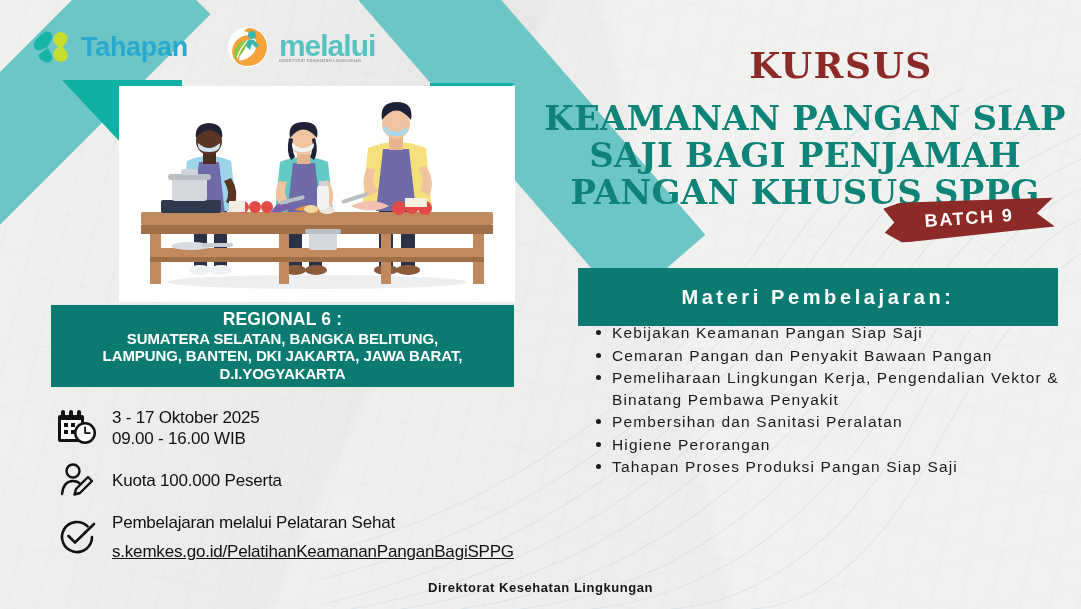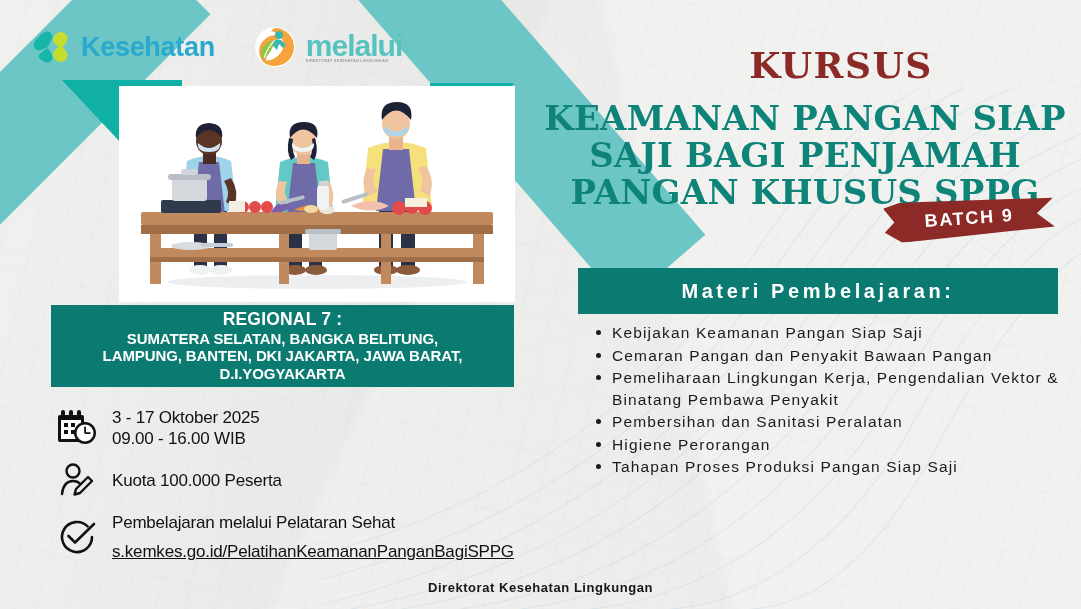--- a/index.html
+++ b/index.html
@@ -87,21 +87,21 @@
   }
   #batch-ribbon{
     position:absolute;left:884px;top:198px;width:170px;height:40px;
     background:#8c2a28;color:#fff;
     display:flex;align-items:center;justify-content:center;
     font-size:18px;font-weight:bold;letter-spacing:1.8px;
     clip-path:polygon(0% 12%,10% 0%,100% 14%,90% 50%,100% 86%,10% 100%,0% 72%,6% 48%);
     transform:rotate(-4deg);
   }
   #materi-bar{
-    position:absolute;left:578px;top:268px;width:480px;height:46px;background:#0b7b72;
+    position:absolute;left:578px;top:268px;width:480px;height:58px;background:#0b7b72;
     display:flex;align-items:center;justify-content:center;
     color:#fff;font-size:20px;font-weight:bold;letter-spacing:3.6px;
   }
   #materi-list{
     position:absolute;left:588px;top:322px;width:480px;
     margin:0;padding:0 0 0 24px;list-style:none;color:#1b1b1b;
   }
   #materi-list li{
     position:relative;font-size:15.5px;line-height:1.39;letter-spacing:1.15px;margin-bottom:1px;
   }
@@ -147,21 +147,21 @@
 
   <div id="logo-row">
     <div class="logo">
       <svg width="42" height="40" viewBox="0 0 42 40">
         <path d="M13 6 C18 2 24 6 22 12 L18 19 L12 15 C7 12 8 9 13 6 Z" fill="#17b5a8"></path>
         <path d="M5 14 C2 19 5 25 11 23 L18 20 L14 14 C11 9 8 9 5 14 Z" fill="#17b5a8"></path>
         <path d="M13 34 C18 38 24 34 22 28 L18 21 L12 25 C7 28 8 31 13 34 Z" fill="#17b5a8"></path>
         <path d="M30 5 C36 5 40 10 36 16 L31 22 L25 17 C21 13 24 6 30 5 Z" fill="#c6dd2e"></path>
         <path d="M30 35 C36 35 40 30 36 24 L31 18 L25 23 C21 27 24 34 30 35 Z" fill="#c6dd2e"></path>
       </svg>
-      <span id="kemenkes-word">Kesehatan</span>
+      <span id="kemenkes-word">Tahapan</span>
     </div>
     <div class="logo">
       <svg width="44" height="42" viewBox="0 0 44 42">
         <circle cx="22" cy="21" r="20" fill="#ffffff"></circle>
         <path d="M22 2 a19 19 0 0 1 0 38 a19 19 0 0 1 -13.4 -5.6 C16 36 27 32 30 22 C32 14 27 7 18 5 A19 19 0 0 1 22 2 Z" fill="#f6a33c"></path>
         <path d="M13 38 C5 33 4 22 10 15 C16 8 26 8 30 12 C24 12 17 17 15 24 C13.5 29 13 34 13 38 Z" fill="#f6a33c"></path>
         <path d="M9 33 C6 24 12 15 22 14 C20 22 16 30 9 33 Z" fill="#8dc63f"></path>
         <path d="M22 14 C17 19 13 26 11 32" stroke="#ffffff" stroke-width="1.1" fill="none"></path>
         <circle cx="26" cy="9" r="4" fill="#3bb7ae"></circle>
         <path d="M20 20 C20 13 25 13 28 14 L33 19 L30 22 L26 18 L24 24 Z" fill="#3bb7ae"></path>
@@ -258,21 +258,21 @@
       <rect x="286" y="112" width="22" height="9" fill="#f6f0df"></rect>
 
       <rect x="190" y="146" width="28" height="18" rx="2" fill="#d4d8dd"></rect>
       <rect x="186" y="143" width="36" height="5" rx="2" fill="#b9bfc6"></rect>
       <ellipse cx="72" cy="160" rx="20" ry="4" fill="#d8dce1"></ellipse>
       <rect x="82" y="157" width="32" height="4" rx="2" fill="#c8ced5"></rect>
     </svg>
   </div>
 
   <div id="regional-box">
-    <div id="regional-title">REGIONAL 7 :</div>
+    <div id="regional-title">REGIONAL 6 :</div>
     <div id="regional-areas">
       <div>SUMATERA SELATAN, BANGKA BELITUNG,</div>
       <div>LAMPUNG, BANTEN, DKI JAKARTA, JAWA BARAT,</div>
       <div>D.I.YOGYAKARTA</div>
     </div>
   </div>
 
   <div id="info-block">
 
     <div class="info-row">

